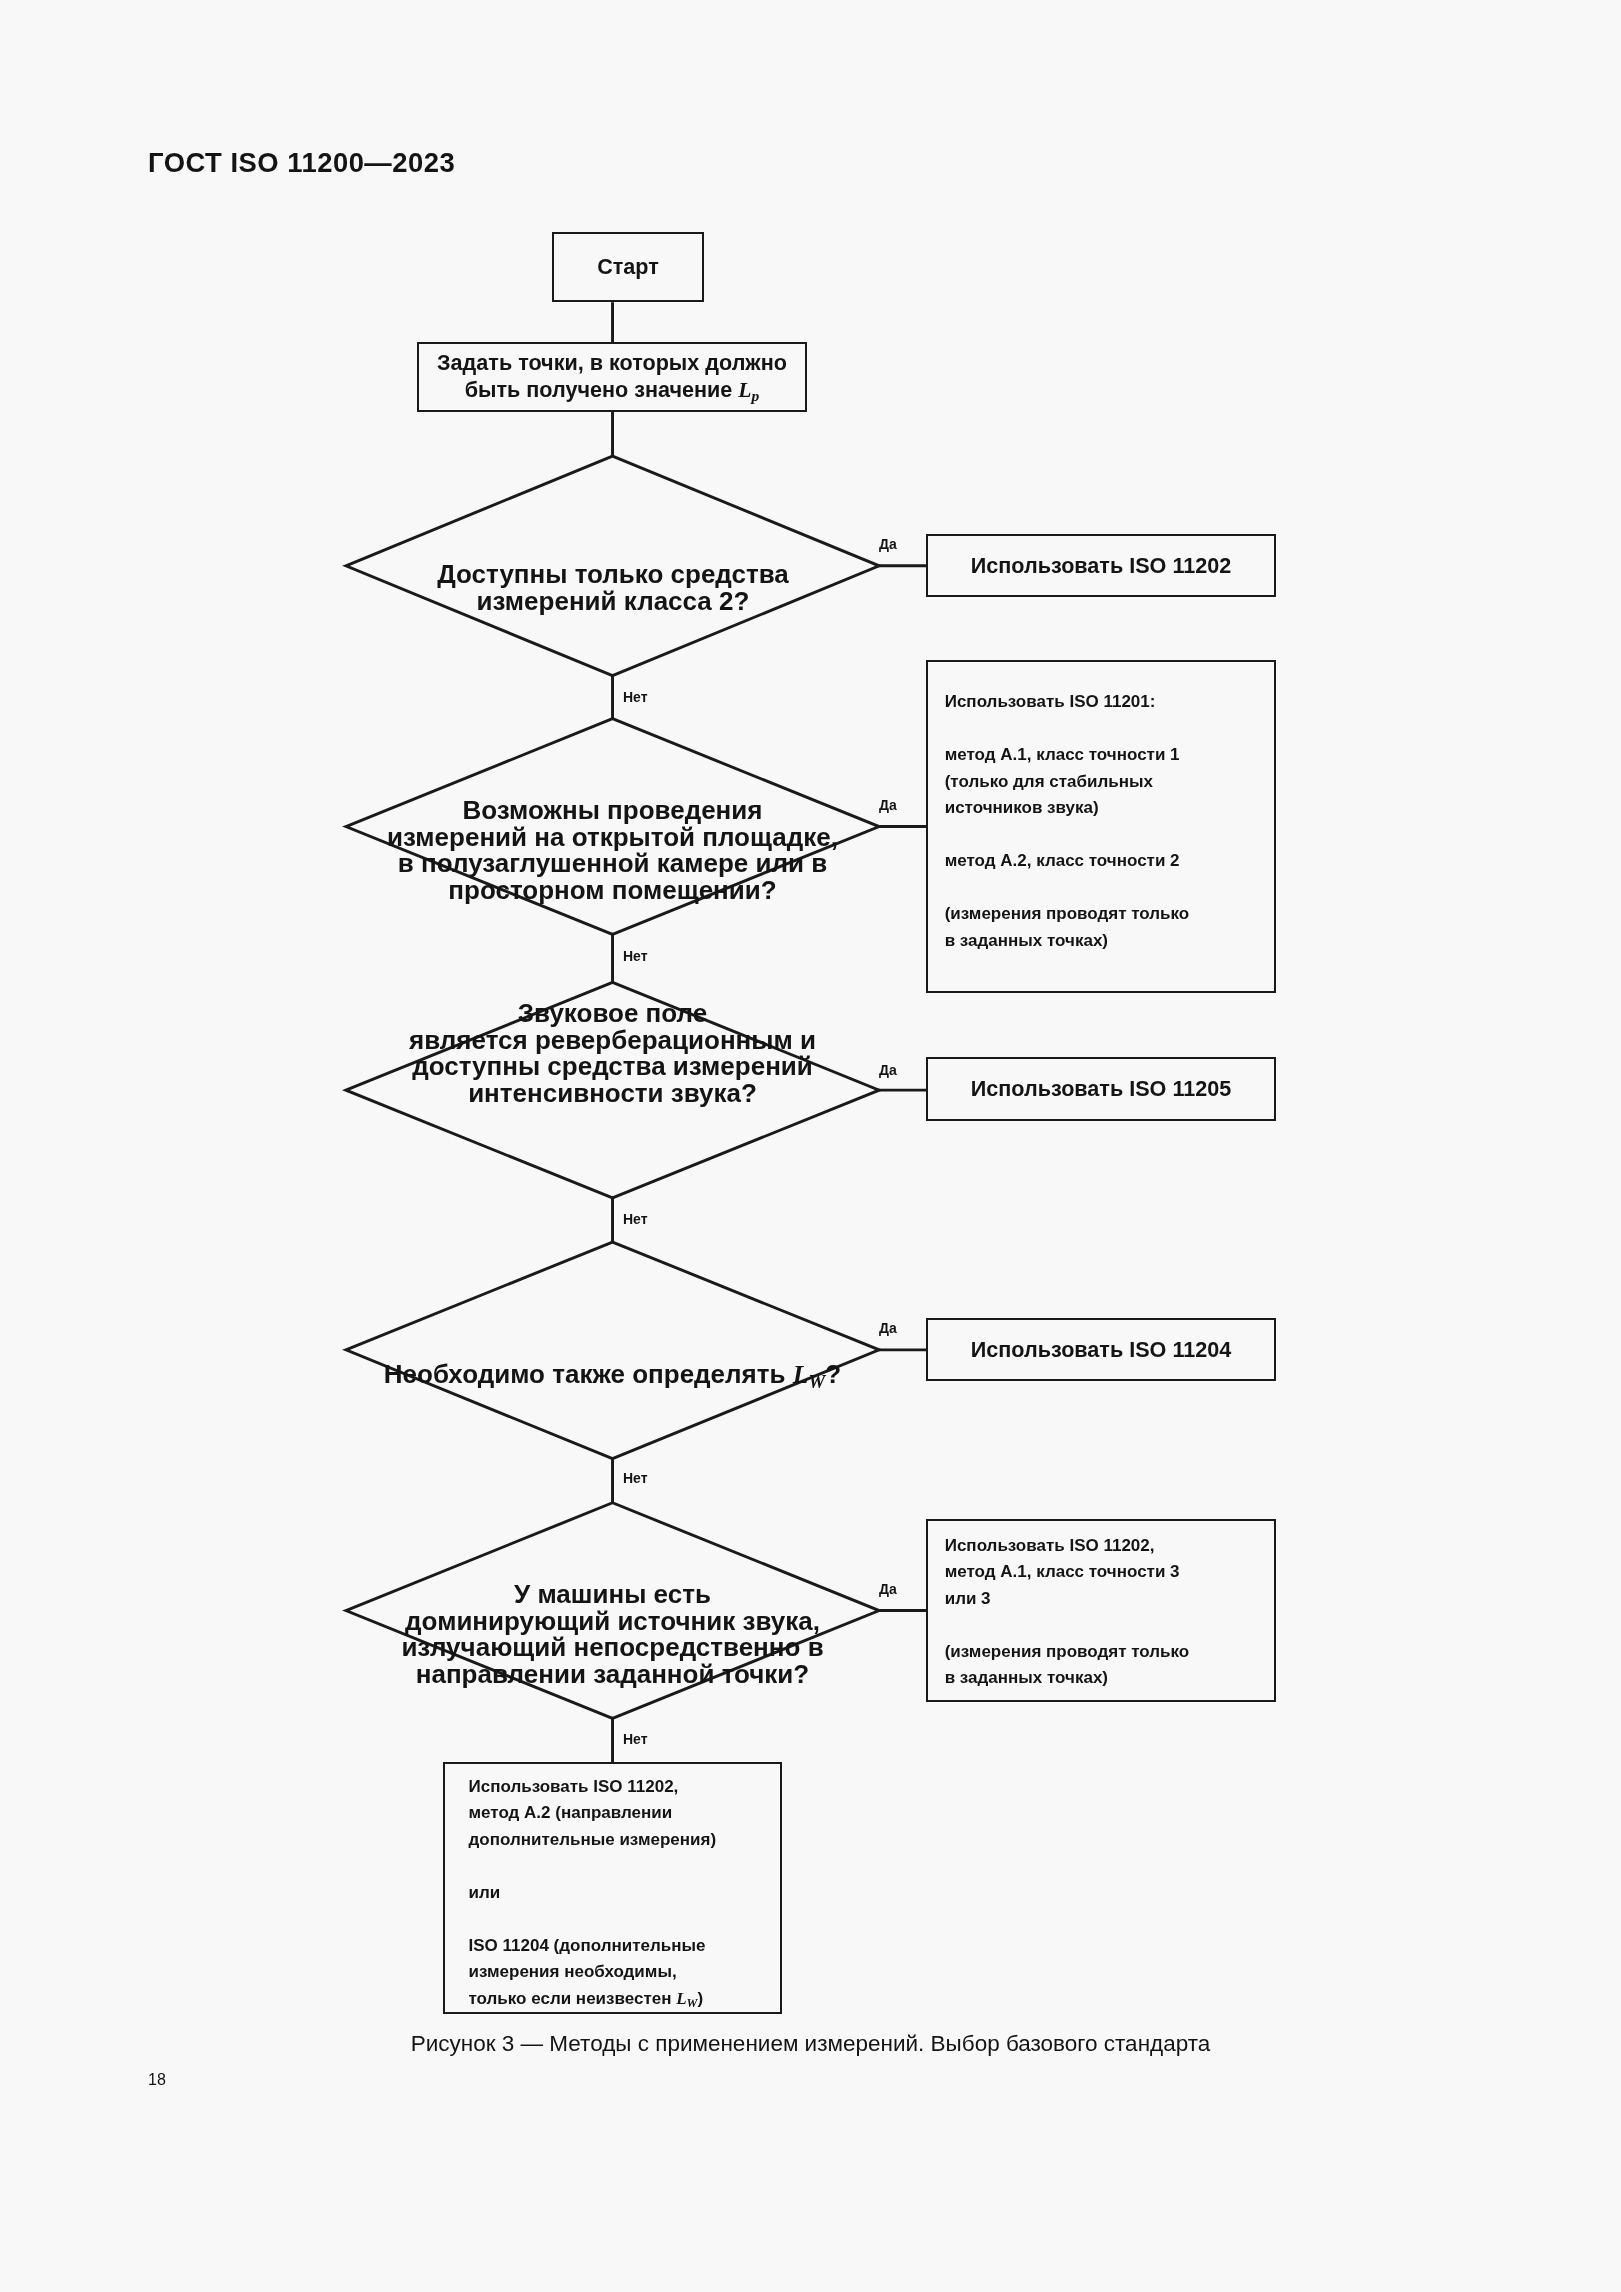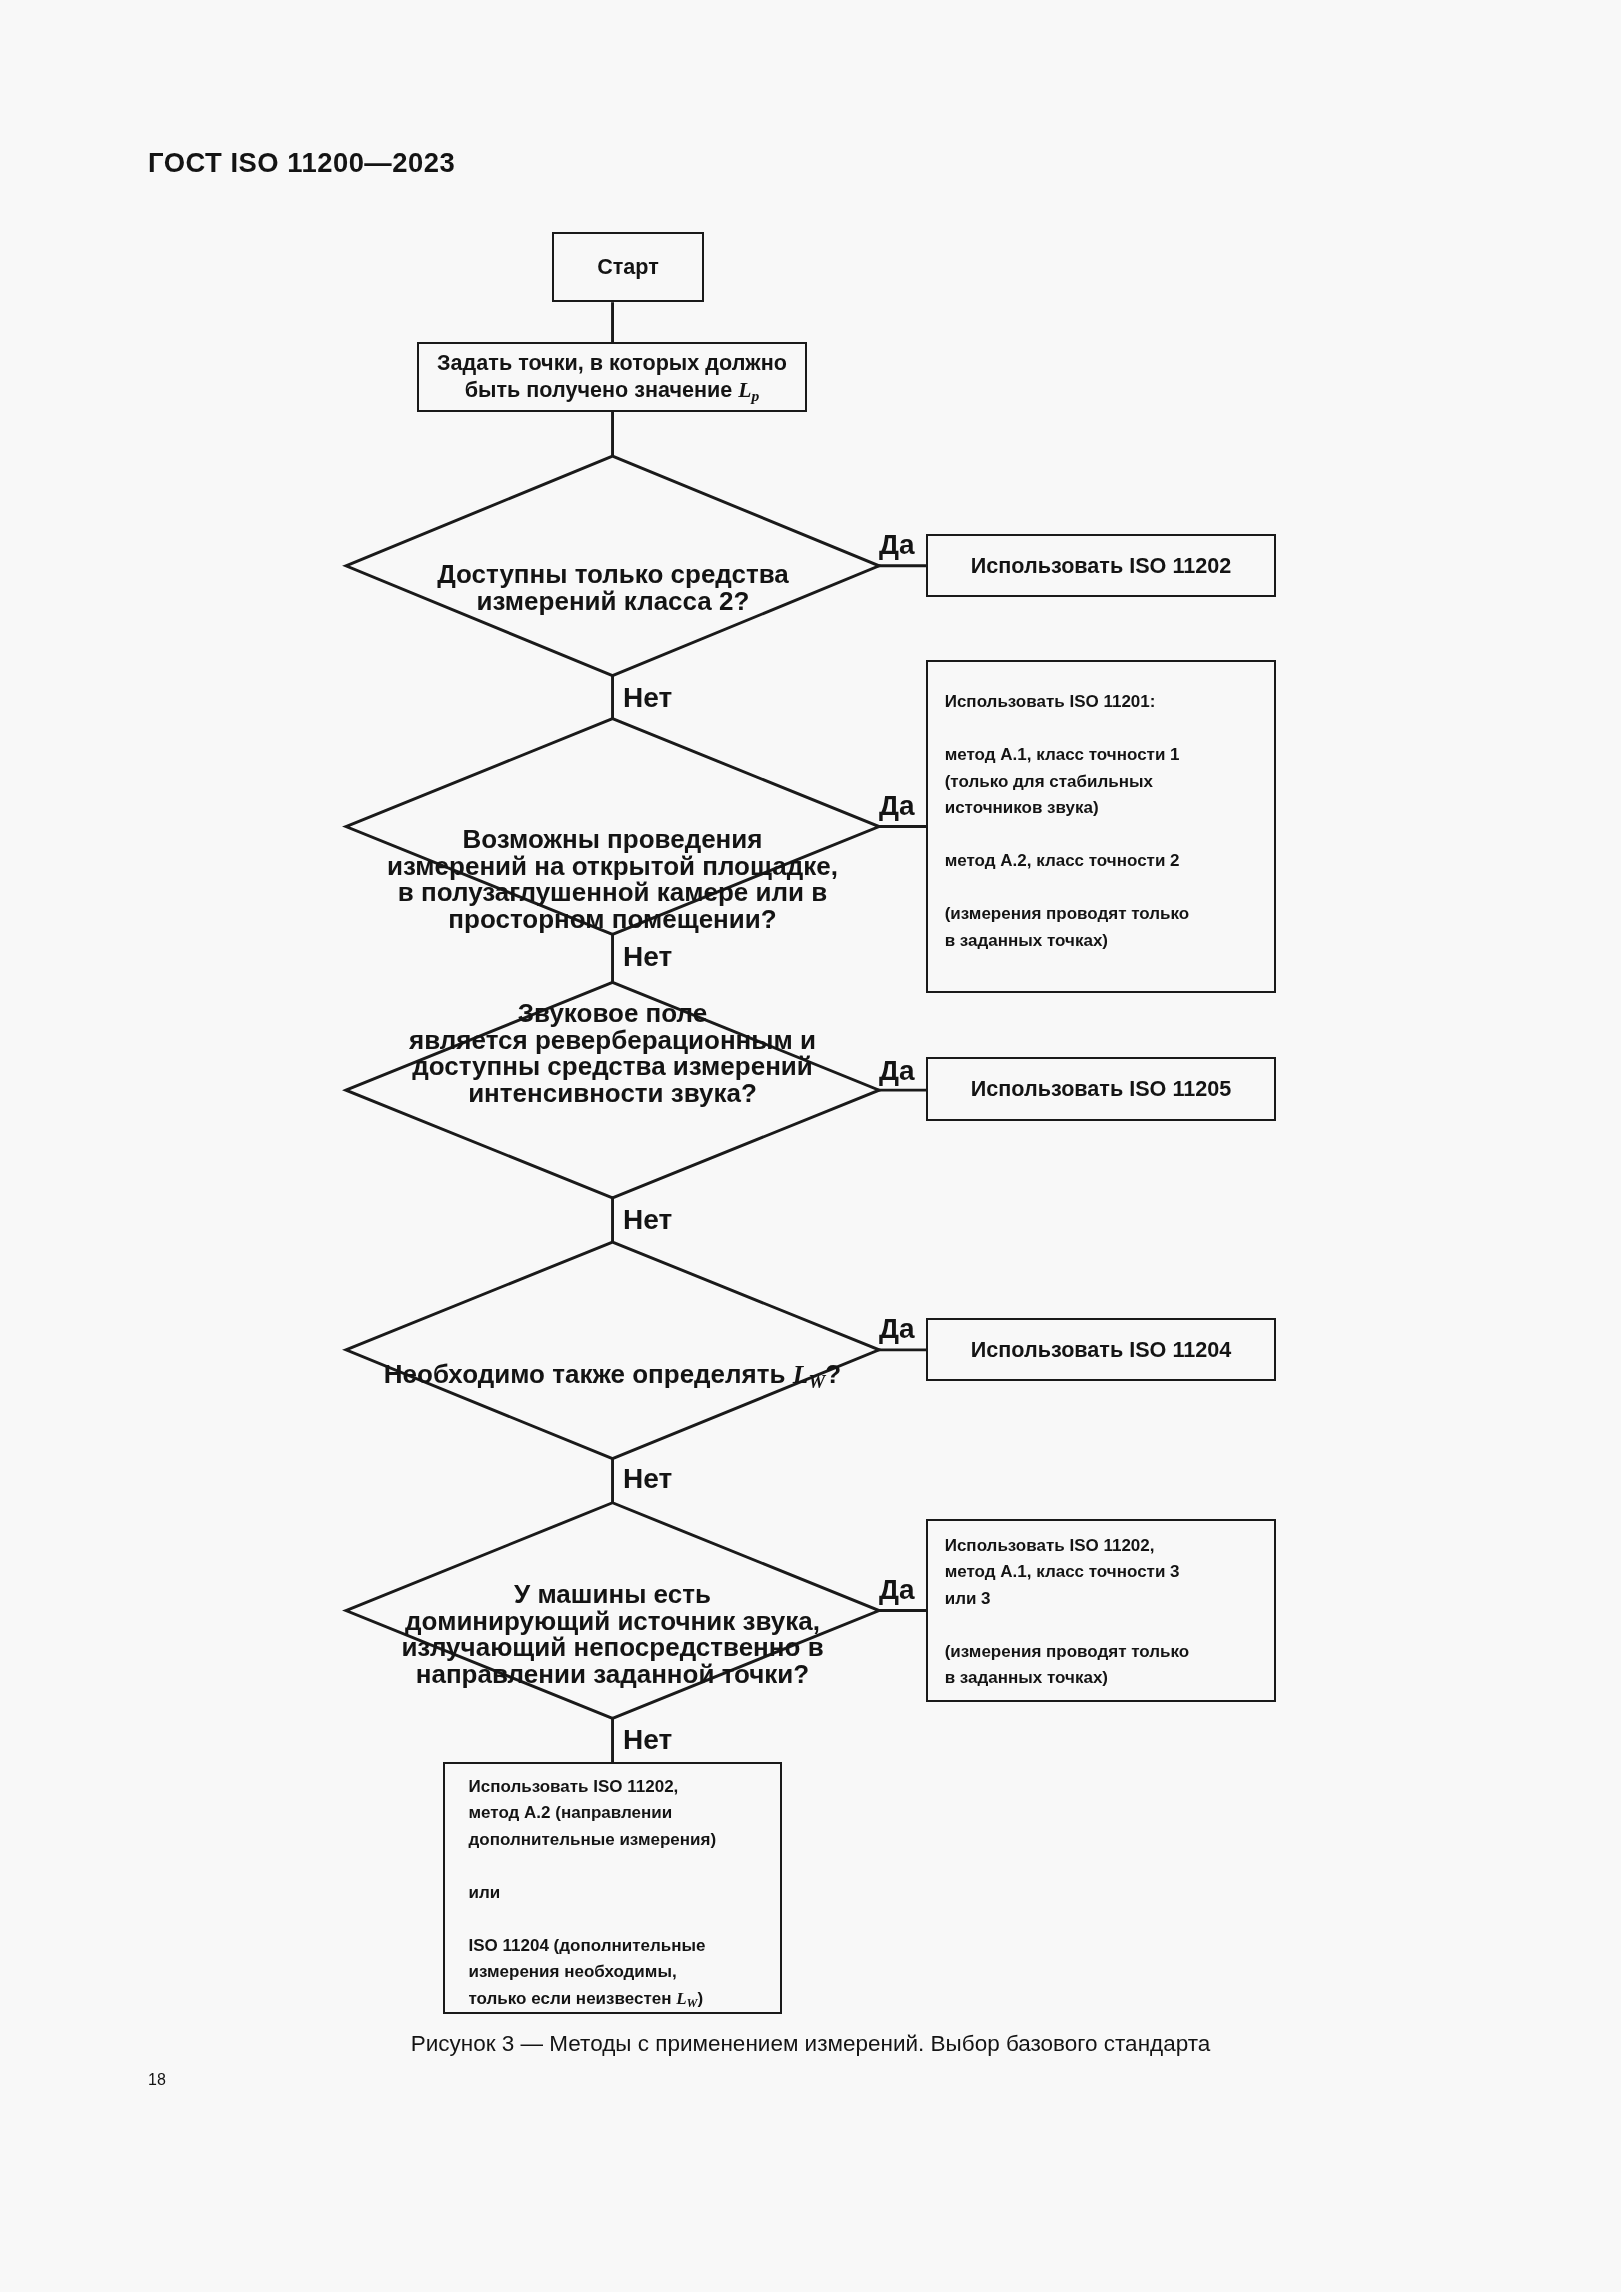--- a/index.html
+++ b/index.html
@@ -32,21 +32,21 @@
   .btext { font-size: 21.6px; font-weight: bold; line-height: 27.4px; }
   .dtext {
     position: absolute;
     text-align: center;
     font-size: 26px; font-weight: bold; line-height: 26.5px; margin-top: 24px;
   }
   .leftbox { text-align: left; font-size: 17px; font-weight: bold; line-height: 26.5px; }
   .tline { min-height: 26.5px; }
   .branch-label {
     position: absolute;
-    font-size: 28px; font-weight: bold; line-height: 23.5px;
+    font-size: 14px; font-weight: bold; line-height: 23.5px;
   }
   .var { font-style: italic; font-family: "Liberation Serif", serif; font-weight: bold; }
   .sub {
     font-style: italic; font-family: "Liberation Serif", serif; font-weight: bold;
     font-size: 0.72em; vertical-align: baseline; position: relative; top: 0.25em;
   }
   .caption {
     position: absolute;
     left: 0; width: 1621px; top: 2031px;
     text-align: center;
@@ -99,21 +99,21 @@
       <div class="tline">Задать точки, в которых должно</div>
       <div class="tline"><span>быть получено значение </span><span class="var">L</span><span class="sub">p</span></div>
     </div>
   </div>
 
   <div class="dtext" style="left:368px; top:537px; width:490px; line-height:27.4px;">
       <div class="tline">Доступны только средства</div>
       <div class="tline">измерений класса 2?</div>
     </div>
 
-  <div class="dtext" style="left:348px; top:802px; width:529px;text-align:center;">
+  <div class="dtext" style="left:348px; top:773px; width:529px;text-align:center;">
       <div class="tline">Возможны проведения</div>
       <div class="tline">измерений на открытой площадке,</div>
       <div class="tline">в полузаглушенной камере или в</div>
       <div class="tline">просторном помещении?</div>
     </div>
 
   <div class="dtext" style="left:348px; top:976px; width:529px;">
       <div class="tline">Звуковое поле</div>
       <div class="tline">является реверберационным и</div>
       <div class="tline">доступны средства измерений</div>

